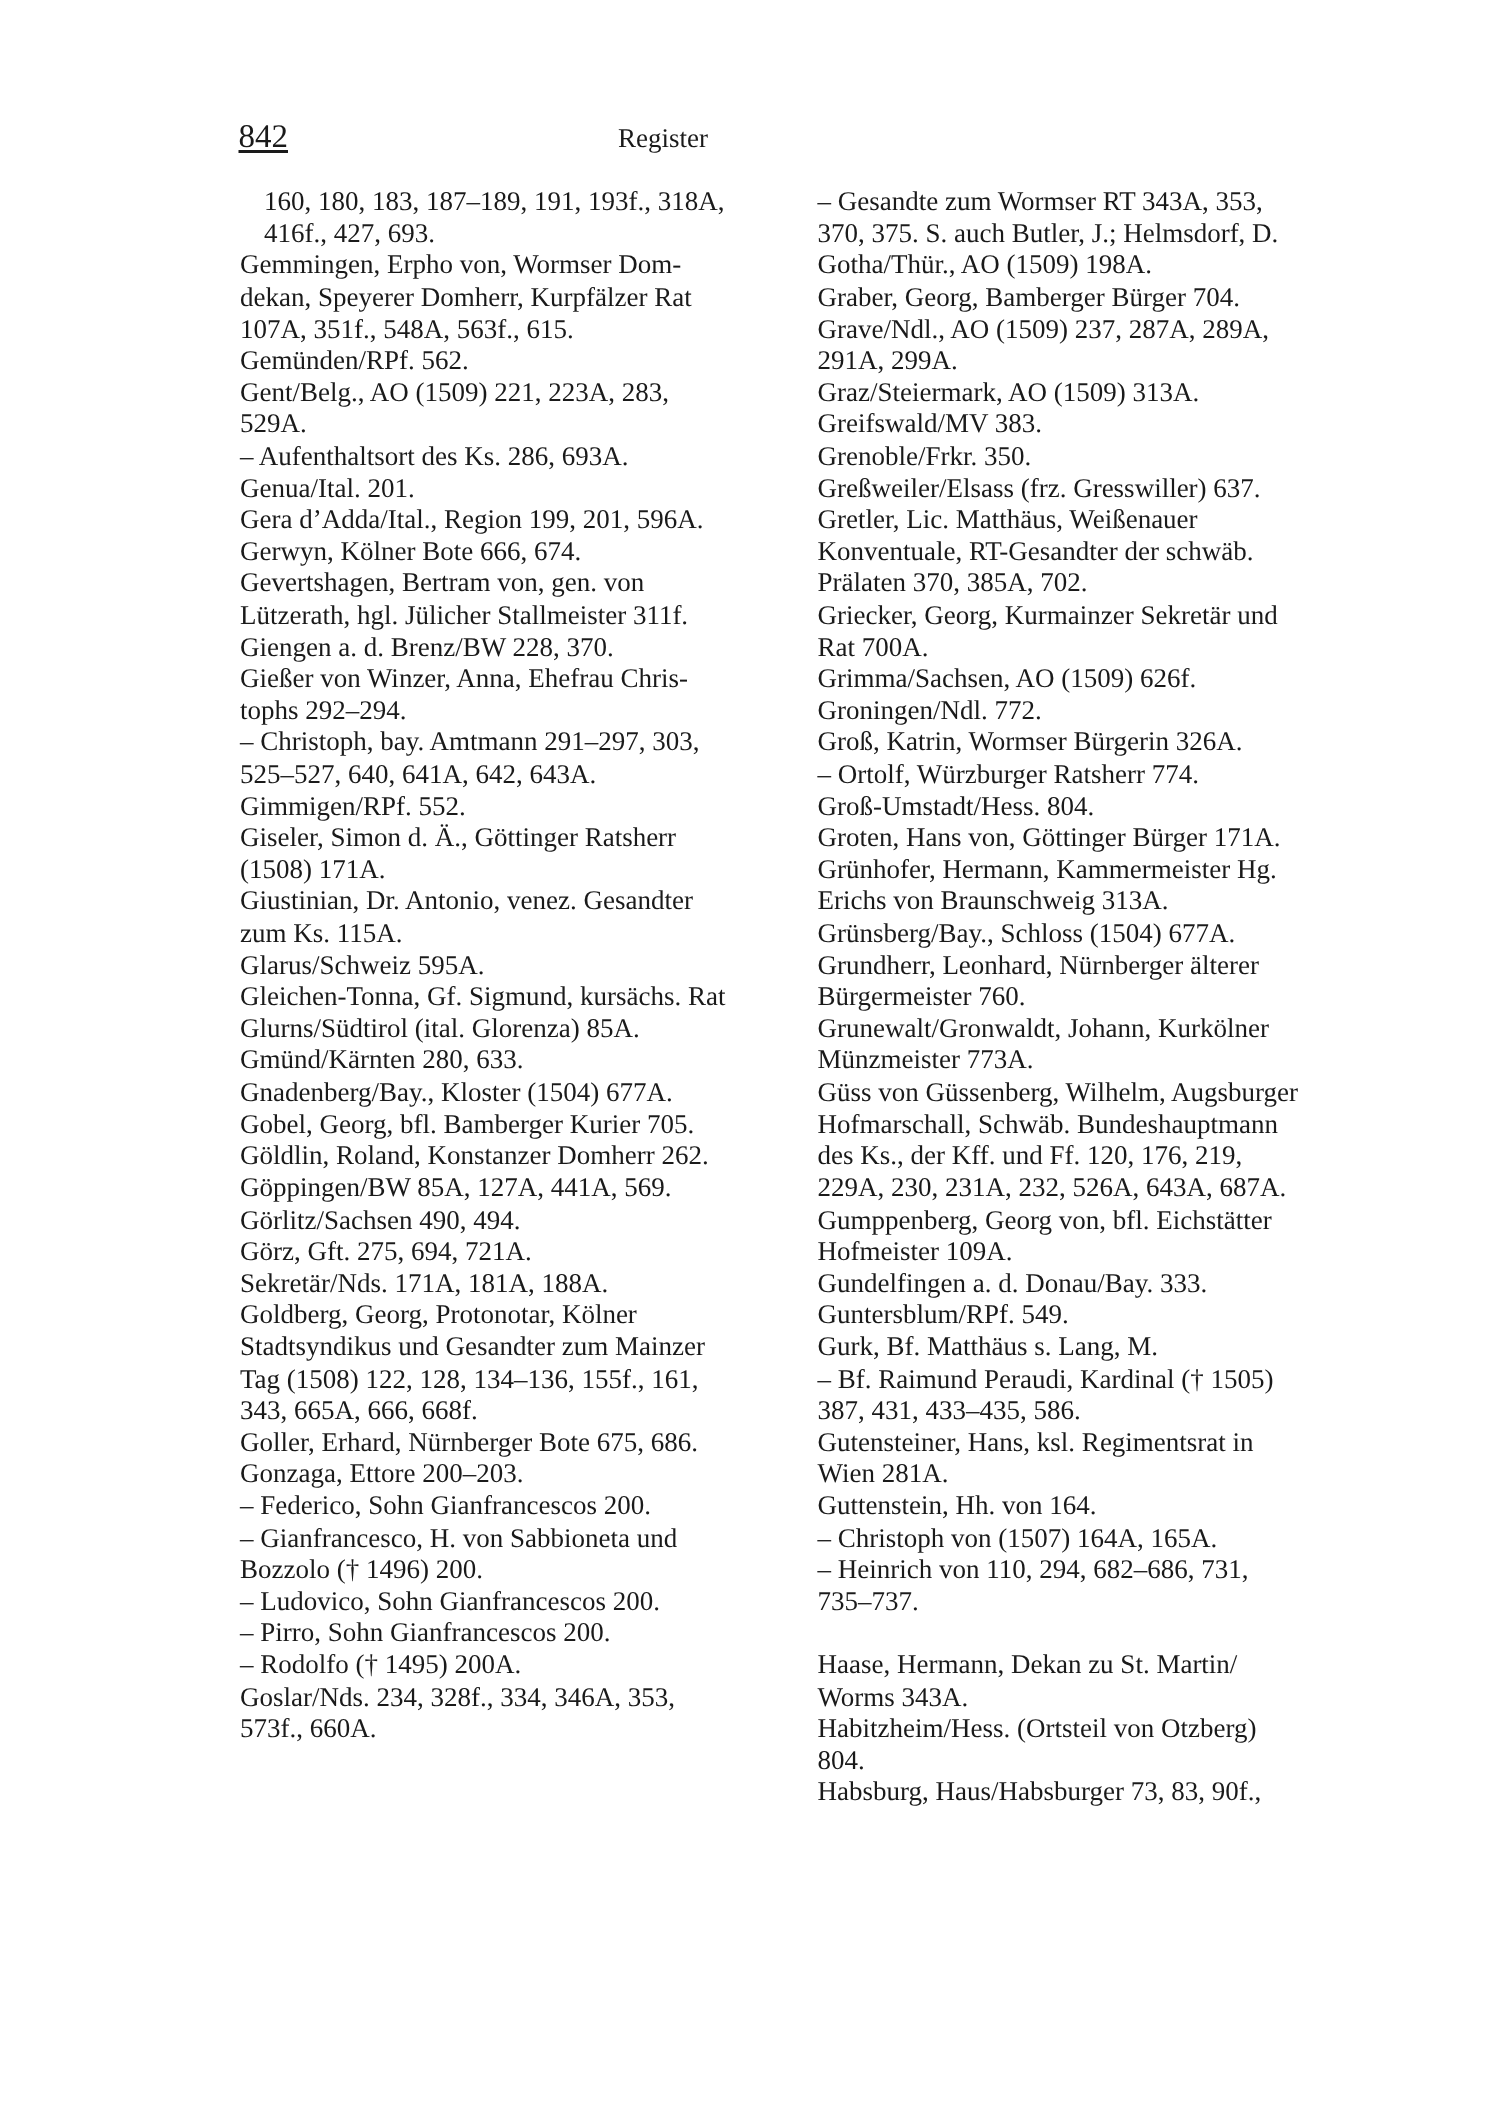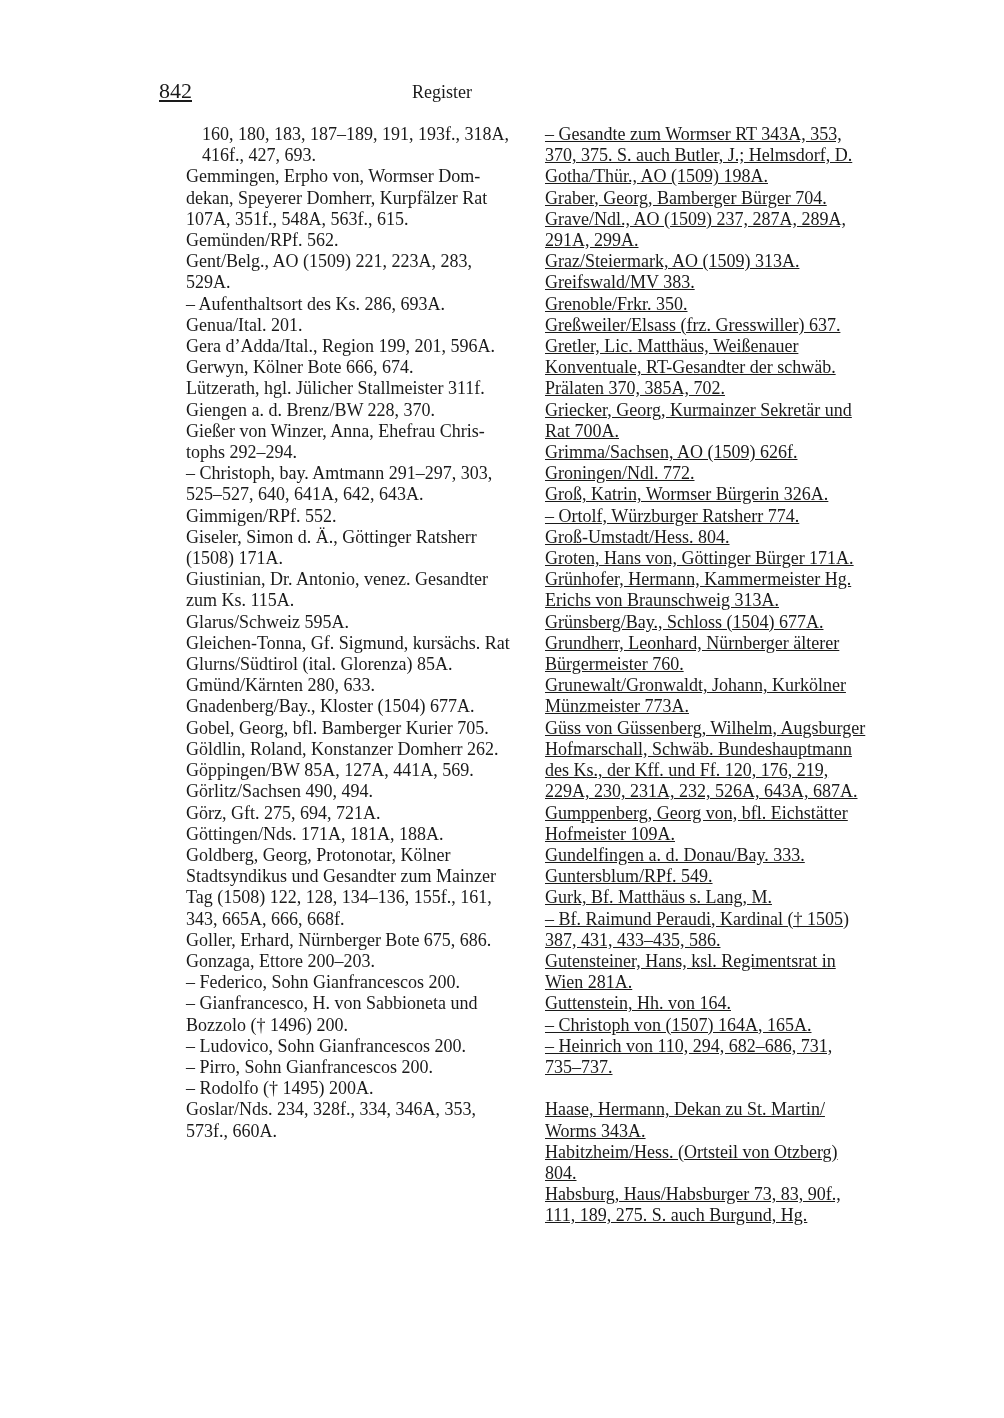--- a/index.html
+++ b/index.html
@@ -1,22 +1,22 @@
 <!DOCTYPE html>
 <html><head>
 <meta charset="utf-8">
 <style>
   html, body { margin:0; padding:0; background:#ffffff; }
   body { width:1004px; height:1418px; position:relative; overflow:hidden;
          font-family:"Liberation Serif","DejaVu Serif",serif; color:#1a1a1a; }
   .page-number { position:absolute; left:159px; top:78px; font-size:22px;text-decoration:underline; }
   .running-head { position:absolute; left:0; width:814px; top:82px; text-align:center; font-size:18px; padding-left:70px; box-sizing:border-box; }
   .col { position:absolute; top:124px; font-size:18px; line-height:21.2px; }
-  .col.left { left:160px; width:372px;margin-left:26px; }
-  .col.right { left:545px; width:370px;text-decoration:underline; }
+  .col.left { left:160px; width:372px; }
+  .col.right { left:545px; width:370px; }
   .entry { padding-left:16px; text-indent:-16px; margin:0; white-space:normal; }
   .entry.cont { padding-left:16px; text-indent:0; }
   .entry.sub { padding-left:16px; text-indent:-16px; }
   .gap { height:21.2px; }
   .entry .line { display:block; white-space:nowrap; }
   .entry .line + .line { padding-left:0; }
 </style>
 </head>
 <body>
 
@@ -48,20 +48,21 @@
     <div class="entry main">
       <span class="line">Genua/Ital.  201.</span>
     </div>
     <div class="entry main">
       <span class="line">Gera d’Adda/Ital., Region  199, 201, 596A.</span>
     </div>
     <div class="entry main">
       <span class="line">Gerwyn, Kölner Bote  666, 674.</span>
     </div>
     <div class="entry main">
+      <span class="line">Gevertshagen, Bertram von, gen. von</span>
       <span class="line">Lützerath, hgl. Jülicher Stallmeister  311f.</span>
     </div>
     <div class="entry main">
       <span class="line">Giengen a. d. Brenz/BW  228, 370.</span>
     </div>
     <div class="entry main">
       <span class="line">Gießer von Winzer, Anna, Ehefrau Chris-</span>
       <span class="line">tophs  292–294.</span>
     </div>
     <div class="entry sub">
@@ -103,21 +104,21 @@
     <div class="entry main">
       <span class="line">Göppingen/BW  85A, 127A, 441A, 569.</span>
     </div>
     <div class="entry main">
       <span class="line">Görlitz/Sachsen  490, 494.</span>
     </div>
     <div class="entry main">
       <span class="line">Görz, Gft.  275, 694, 721A.</span>
     </div>
     <div class="entry main">
-      <span class="line">Göttingen/Nds.  171A, 181A, 188A.</span>
+      <span class="line">Sekretär/Nds.  171A, 181A, 188A.</span>
     </div>
     <div class="entry main">
       <span class="line">Goldberg, Georg, Protonotar, Kölner</span>
       <span class="line">Stadtsyndikus und Gesandter zum Mainzer</span>
       <span class="line">Tag (1508)  122, 128, 134–136, 155f., 161,</span>
       <span class="line">343, 665A, 666, 668f.</span>
     </div>
     <div class="entry main">
       <span class="line">Goller, Erhard, Nürnberger Bote  675, 686.</span>
     </div>
@@ -255,15 +256,14 @@
     <div class="entry main">
       <span class="line">Haase, Hermann, Dekan zu St. Martin/</span>
       <span class="line">Worms  343A.</span>
     </div>
     <div class="entry main">
       <span class="line">Habitzheim/Hess. (Ortsteil von Otzberg)</span>
       <span class="line">804.</span>
     </div>
     <div class="entry main">
       <span class="line">Habsburg, Haus/Habsburger  73, 83, 90f.,</span>
-      <span class="line">111, 189, 275. S. auch Burgund, Hg.</span>
     </div>
   </div>
 
 </body></html>

